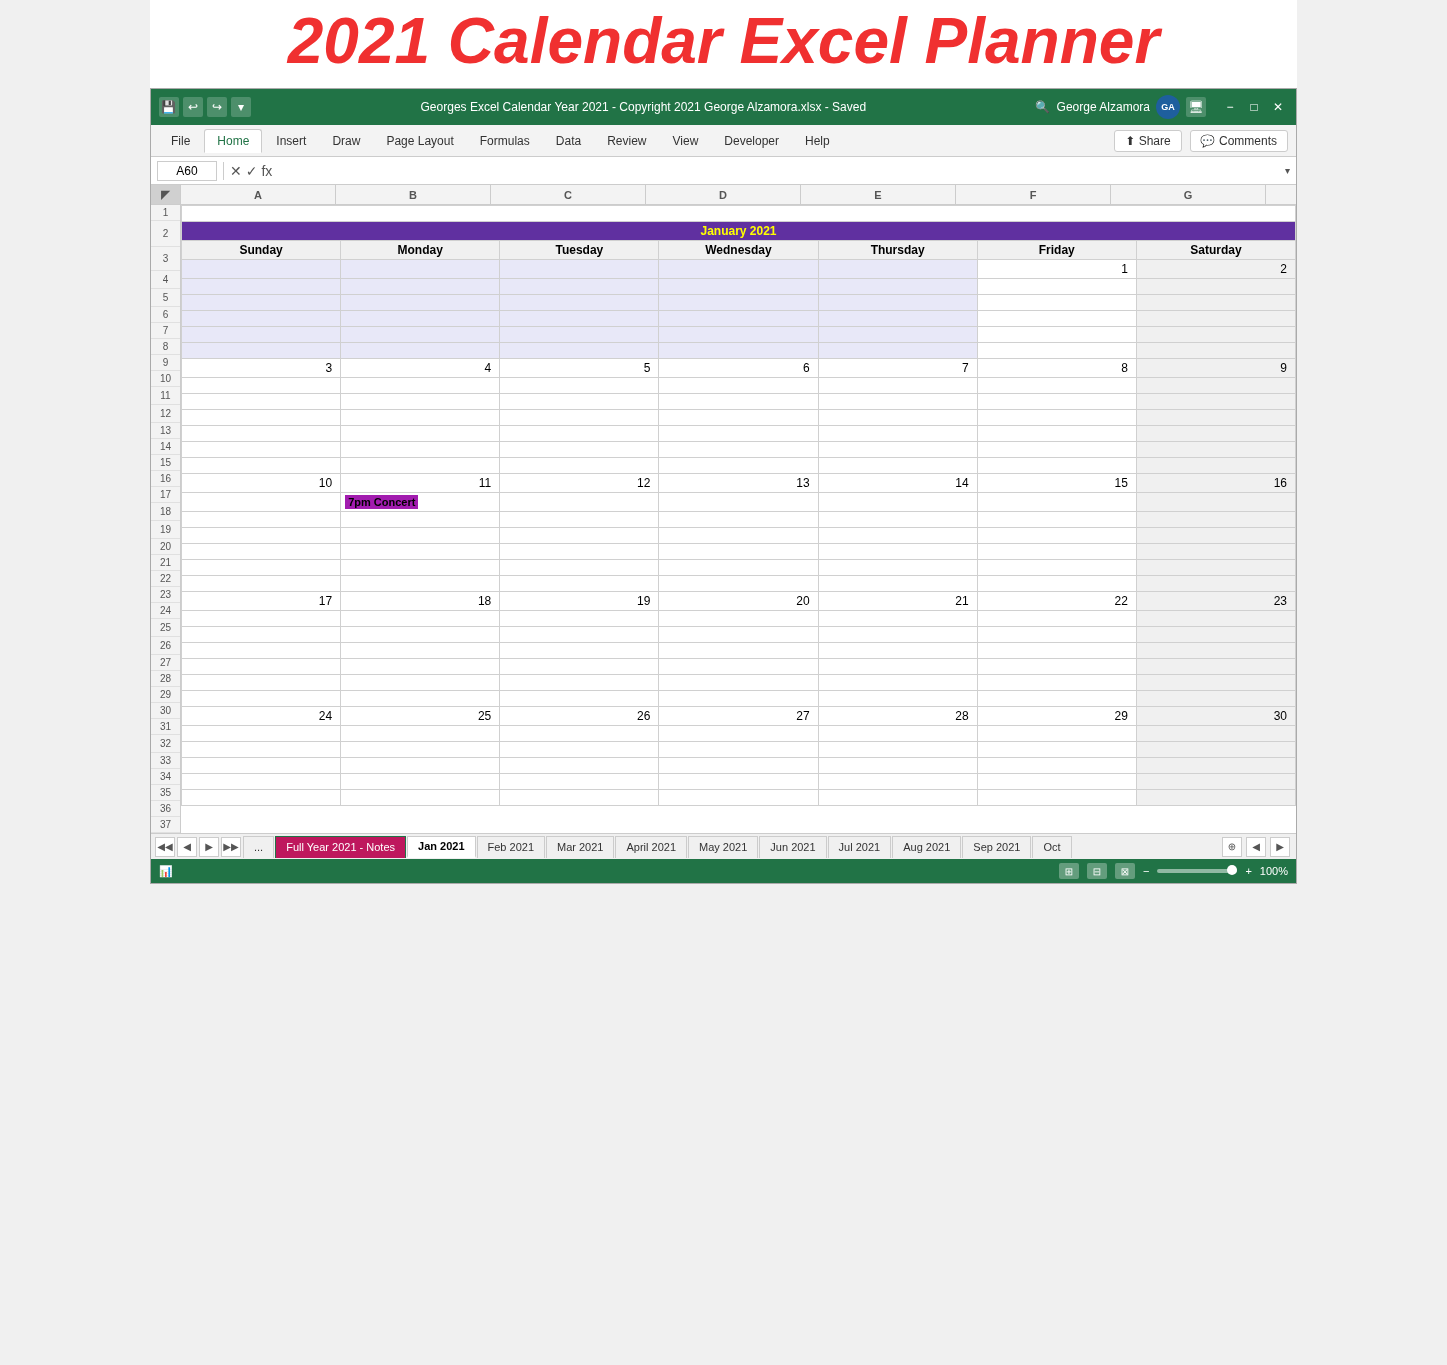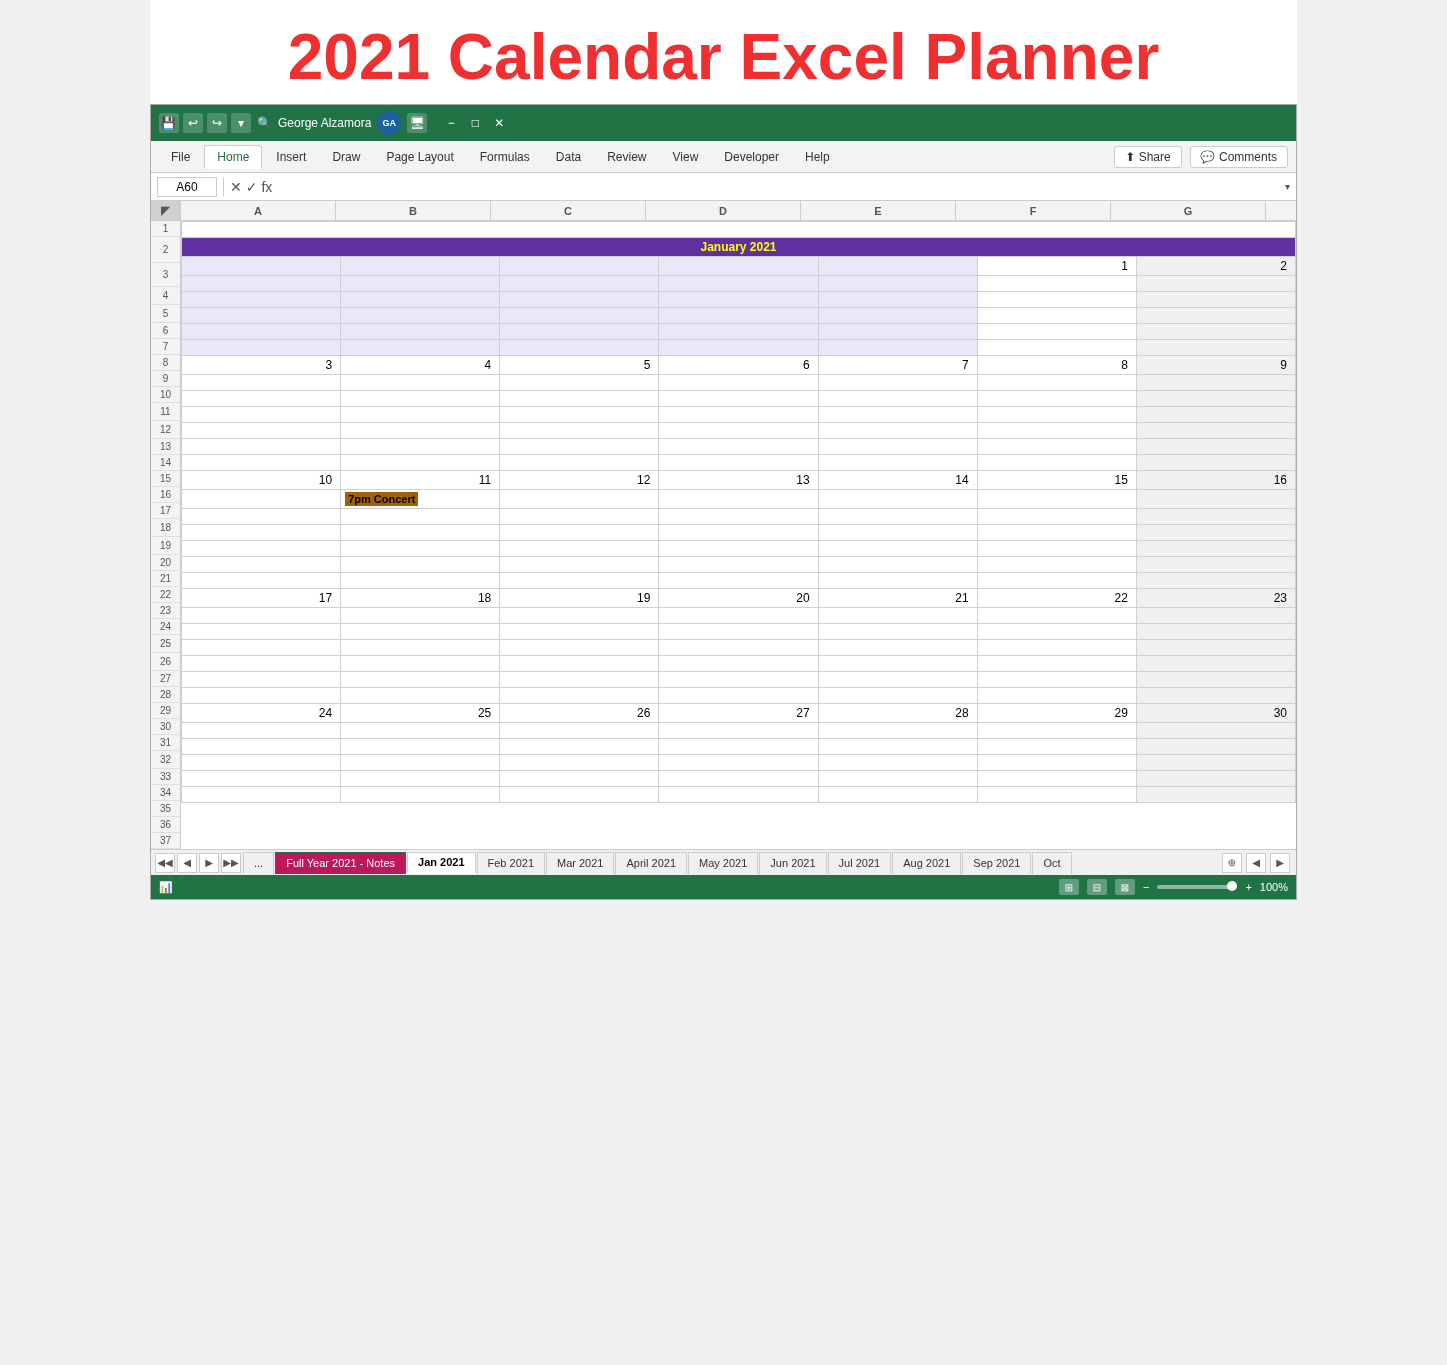--- a/index.html
+++ b/index.html
@@ -14,22 +14,23 @@
       margin: 0 auto;
       background: #fff;
     }
 
     
     .main-title {
       text-align: center;
       font-size: 64px;
       font-weight: bold;
       color: #f03030;
-      padding: 20px 10px 10px;
+      padding: 4px 10px 10px;
       background: #fff;
+      font-style: italic;
     }
 
     
     .excel-window {
       border: 1px solid #aaa;
       background: #fff;
       width: 100%;
     }
 
     
@@ -270,21 +271,21 @@
       text-align: right;
       font-size: 12px;
       padding-right: 4px;
     }
     .event-label {
       display: inline-block;
       font-size: 11px;
       font-weight: bold;
       padding: 1px 3px;
     }
-    .event-yellow { background: #a16207; }
+    .event-yellow { background: #a21caf; }
     .event-orange { background: #ffa500; }
 
     
     .sheet-tabs-bar {
       background: #f0f0f0;
       border-top: 1px solid #ccc;
       display: flex;
       align-items: center;
       height: 26px;
       padding: 0 4px;
@@ -390,20 +391,21 @@
 
   <div class="excel-window">
 
     <div class="title-bar">
       <div class="title-bar-icons">
         <div class="title-bar-icon">💾</div>
         <div class="title-bar-icon">↩</div>
         <div class="title-bar-icon">↪</div>
         <div class="title-bar-icon">▾</div>
       </div>
+      <div class="title-bar-text">Georges Excel Calendar Year 2021 - Copyright 2021 George Alzamora.xlsx  -  Saved</div>
       <div class="title-bar-user">
         <span>🔍</span>
         <span>George Alzamora</span>
         <div class="user-avatar">GA</div>
         <div class="title-bar-icon">🖥</div>
       </div>
       <div class="window-controls">
         <div class="win-btn">−</div>
         <div class="win-btn">□</div>
         <div class="win-btn close">✕</div>
@@ -504,20 +506,29 @@
                 <tr>
               <td colspan="7" style="height:16px; border:1px solid #d0d0d0;"></td>
             </tr>
 
             <tr>
               <td colspan="7" class="month-header">
                 <span>January 2021</span>
               </td>
             </tr>
 
+            <tr>
+              <td class="day-header">Sunday</td>
+              <td class="day-header">Monday</td>
+              <td class="day-header">Tuesday</td>
+              <td class="day-header">Wednesday</td>
+              <td class="day-header">Thursday</td>
+              <td class="day-header">Friday</td>
+              <td class="day-header">Saturday</td>
+            </tr>
 
             <tr>
               <td style="background:#e8e8f8; height:18px;"></td>
               <td style="background:#e8e8f8; height:18px;"></td>
               <td style="background:#e8e8f8; height:18px;"></td>
               <td style="background:#e8e8f8; height:18px;"></td>
               <td style="background:#e8e8f8; height:18px;"></td>
               <td style="height:18px;">
                     <div class="date-num">1</div>
                   </td>

